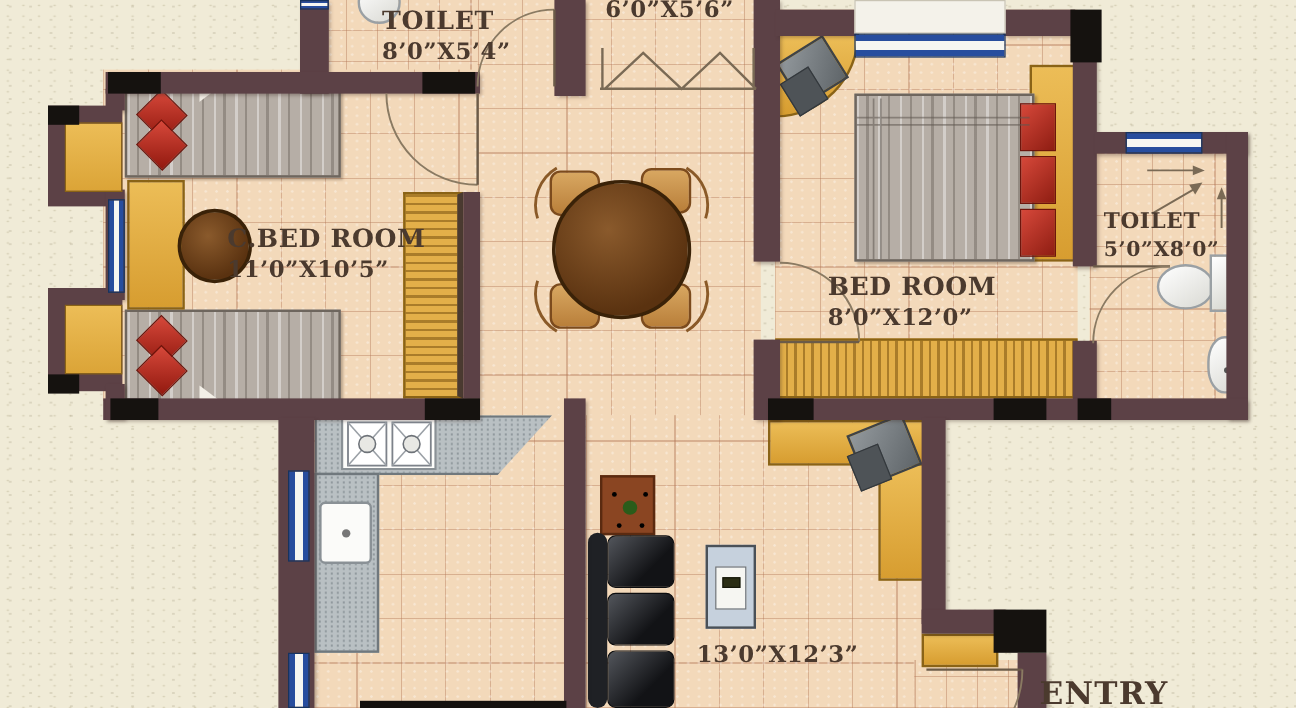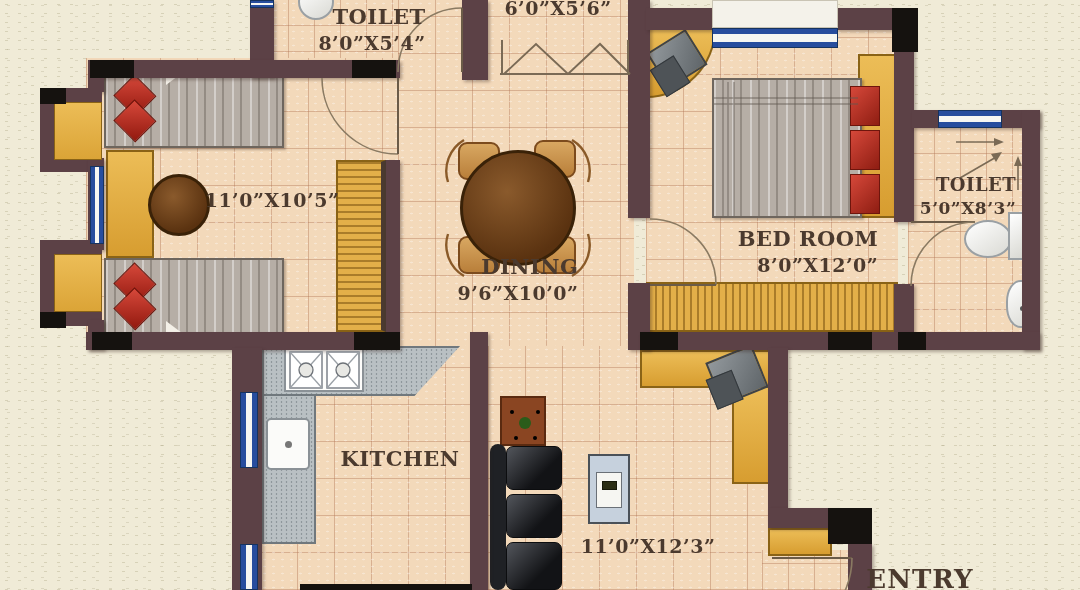--- a/index.html
+++ b/index.html
@@ -150,28 +150,28 @@
   #tvbox{left:5px;top:8px;width:15px;height:9px;background:#2a2d14;border:1px solid #16180a;}
   #plnt{left:500px;top:396px;width:46px;height:50px;background:#8a4522;border:2px solid #5a2a10;}
   
   .porcelain{background:linear-gradient(145deg,#ffffff,#d9d9d3);border:2px solid #9aa0a4;}
   #wcb{left:964px;top:220px;width:48px;height:38px;border-radius:50%;}
   #wct{left:1008px;top:212px;width:16px;height:48px;}
   #bas2{left:1006px;top:280px;width:32px;height:48px;border-radius:45%;}
   #bas2::after{content:"";position:absolute;left:50%;top:58%;width:5px;height:5px;margin:-2px;border-radius:50%;background:#555;}
   #bas1{left:298px;top:-16px;width:36px;height:36px;border-radius:50%;}
   
-  .label{position:absolute;transform:translateX(-50%);text-align:right;color:#4b3a2e;font-weight:700;z-index:30;}
+  .label{position:absolute;transform:translateX(-50%);text-align:left;color:#4b3a2e;font-weight:700;z-index:30;}
   .lname{font-size:21px;letter-spacing:.5px;white-space:nowrap;}
   .ldims{font-size:19px;margin-top:3px;letter-spacing:.5px;white-space:nowrap;}
   #lb-toilet1{left:372px;top:4px}
   #lb-utility{left:558px;top:-6px}
   #lb-cbed{left:272px;top:186px}
   #lb-dining{left:518px;top:254px}
-  #lb-bedroom{left:808px;top:226px}
+  #lb-bedroom{left:760px;top:226px}
   #lb-toilet2{left:968px;top:174px}
   #lb-toilet2 .lname{font-size:18px}
   #lb-toilet2 .ldims{font-size:17px}
   #lb-kitchen{left:400px;top:446px}
   #lb-living{left:648px;top:532px}
   #lb-entry{left:920px;top:564px}
   #lb-entry .lname{font-size:26px;letter-spacing:1px}
   
   #arcs{position:absolute;left:0;top:0;width:1080px;height:590px;z-index:20;pointer-events:none;}
   #arcs .arc{fill:none;stroke:#8a7a62;stroke-width:1.6;}
@@ -353,37 +353,33 @@
 
   <div class="label" id="lb-toilet1">
     <div class="lname">TOILET</div>
     <div class="ldims">8’0”X5’4”</div>
   </div>
   <div class="label" id="lb-utility">
     <div class="lname"></div>
     <div class="ldims">6’0”X5’6”</div>
   </div>
   <div class="label" id="lb-cbed">
+    <div class="lname">C.BED ROOM</div>
     <div class="ldims">11’0”X10’5”</div>
-  </div>
-  <div class="label" id="lb-dining">
-    <div class="lname">DINING</div>
-    <div class="ldims">9’6”X10’0”</div>
   </div>
   <div class="label" id="lb-bedroom">
     <div class="lname">BED ROOM</div>
     <div class="ldims">8’0”X12’0”</div>
   </div>
   <div class="label" id="lb-toilet2">
     <div class="lname">TOILET</div>
-    <div class="ldims">5’0”X8’3”</div>
+    <div class="ldims">5’0”X8’0”</div>
   </div>
   <div class="label" id="lb-kitchen">
-    <div class="lname">KITCHEN</div>
   </div>
   <div class="label" id="lb-living">
-    <div class="ldims">11’0”X12’3”</div>
+    <div class="ldims">13’0”X12’3”</div>
   </div>
   <div class="label" id="lb-entry">
     <div class="lname">ENTRY</div>
   </div>
 
 </div>
 
 </body></html>

